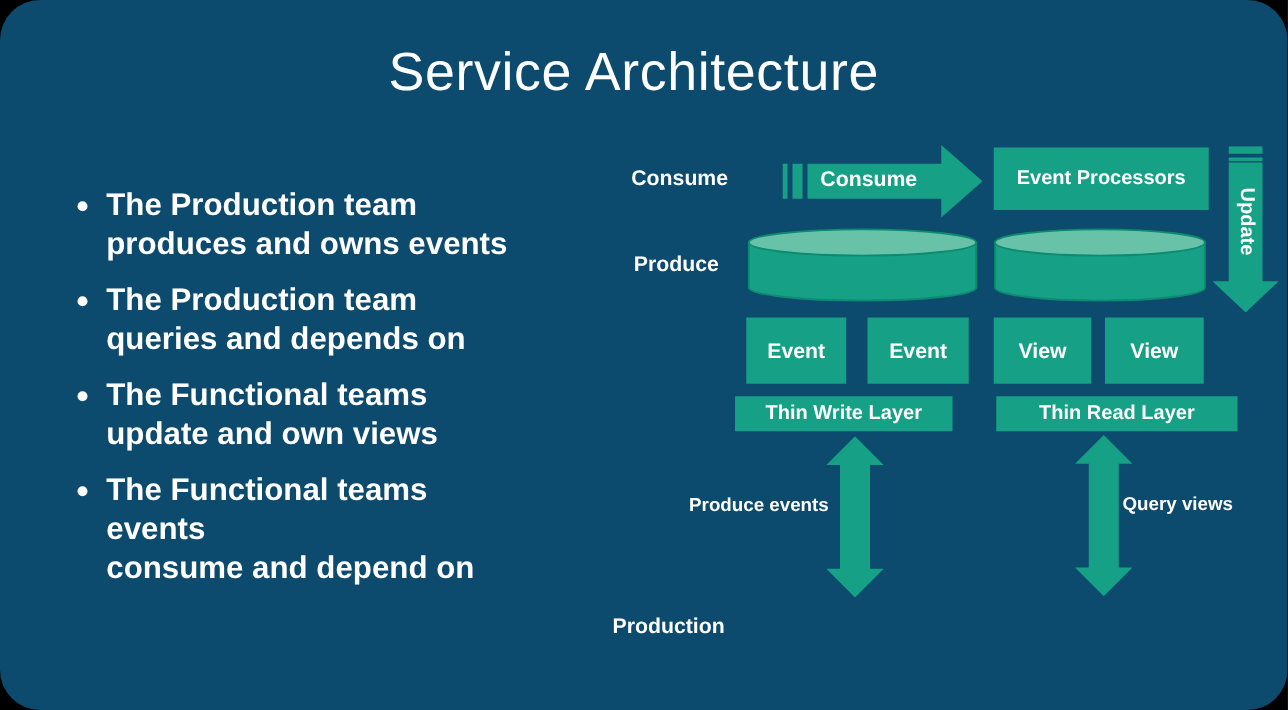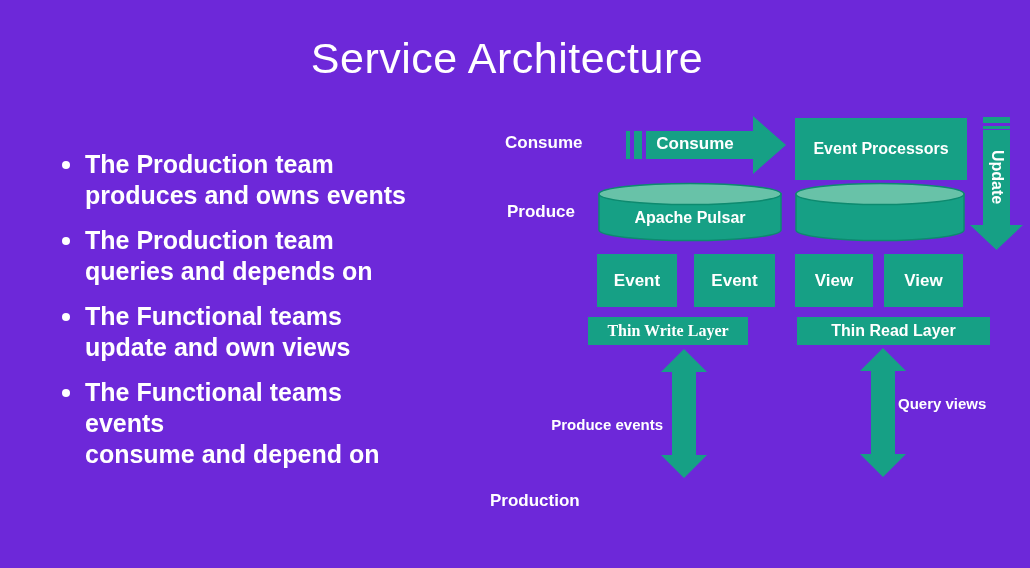--- a/index.html
+++ b/index.html
@@ -1,19 +1,20 @@
 <!DOCTYPE html>
 <html><head>
 <meta charset="utf-8">
 <style>
   html,body { margin:0; padding:0; background:#000; }
   .slide {
-    position:relative; width:1030px; height:568px; background:#6d28d9;
+    position:relative; width:1030px; height:568px; background:#0c4a6e;
     font-family:"Liberation Sans", sans-serif; overflow:hidden;
     color:#fff;
+    border-radius:32px;
   }
   .title {
     position:absolute; left:0; right:16px; top:34px; text-align:center;
     color:#ffffff; font-size:43px; font-weight:400; letter-spacing:.5px;
   }
   
   .bullets { position:absolute; left:62px; top:149px; width:370px; }
   .bullet { display:flex; margin-bottom:14px; }
   .dot { flex:none; width:8px; height:8px; border-radius:50%; background:#ffffff; margin:12px 15px 0 0; }
   .bullet-text { font-size:25px; font-weight:700; line-height:31px; color:#ffffff; }
@@ -80,52 +81,51 @@
   <div class="lbl" style="left:507px; top:202px;">Produce</div>
   <div class="lbl" style="left:490px; top:491px;">Production</div>
 
   <svg class="svgshape" style="left:626px; top:116px;" width="160" height="58" viewBox="0 0 160 58">
     <rect x="0" y="15" width="4" height="28" fill="#16a085"></rect>
     <rect x="8" y="15" width="8" height="28" fill="#16a085"></rect>
     <polygon points="20,15 127,15 127,0 160,29 127,58 127,43 20,43" fill="#16a085"></polygon>
   </svg>
   <div class="overlay-lbl" style="left:640px; top:129px; width:110px; height:30px; font-size:17px;">Consume</div>
 
-  <div class="gbox" style="left:795px; top:118px; width:172px; height:62px;">Event Processors</div>
+  <div class="gbox" style="left:795px; top:118px; width:172px; height:50px;">Event Processors</div>
 
   <svg class="svgshape" style="left:970px; top:117px;" width="53" height="133" viewBox="0 0 53 133">
     <rect x="13" y="0" width="27" height="6" fill="#16a085"></rect>
     <rect x="13" y="9" width="27" height="3" fill="#16a085"></rect>
     <polygon points="13,13 40,13 40,108 53,108 26.5,133 0,108 13,108" fill="#16a085"></polygon>
   </svg>
   <div class="update-lbl">Update</div>
 
   <svg class="svgshape" style="left:598px; top:182px;" width="184" height="60" viewBox="0 0 184 60">
     <path d="M1,12 H183 V48 A91,10.5 0 0 1 1,48 Z" fill="#16a085" stroke="#0d8a6f" stroke-width="1.5"></path>
     <ellipse cx="92" cy="12" rx="91" ry="10.5" fill="#68c2a8" stroke="#0d8a6f" stroke-width="1.5"></ellipse>
   </svg>
-  <div class="overlay-lbl" style="left:598px; top:193px; width:184px; height:49px; font-size:16px;">Apache Pulsar</div>
 
   <svg class="svgshape" style="left:795px; top:182px;" width="170" height="60" viewBox="0 0 170 60">
     <path d="M1,12 H169 V48 A84,10.5 0 0 1 1,48 Z" fill="#16a085" stroke="#0d8a6f" stroke-width="1.5"></path>
     <ellipse cx="85" cy="12" rx="84" ry="10.5" fill="#68c2a8" stroke="#0d8a6f" stroke-width="1.5"></ellipse>
   </svg>
 
   <div class="gbox" style="left:597px; top:254px; width:80px; height:53px; font-size:17px;">Event</div>
   <div class="gbox" style="left:694px; top:254px; width:81px; height:53px; font-size:17px;">Event</div>
   <div class="gbox" style="left:795px; top:254px; width:78px; height:53px; font-size:17px;">View</div>
   <div class="gbox" style="left:884px; top:254px; width:79px; height:53px; font-size:17px;">View</div>
 
-  <div class="gbox" style="left:588px; top:317px; width:160px; height:28px;font-family:Liberation Serif, serif;">Thin Write Layer</div>
+  <div class="gbox" style="left:588px; top:317px; width:174px; height:28px;">Thin Write Layer</div>
   <div class="gbox" style="left:797px; top:317px; width:193px; height:28px;">Thin Read Layer</div>
 
   <svg class="svgshape" style="left:661px; top:349px;" width="46" height="129" viewBox="0 0 46 129">
     <polygon points="23,0 46,23 35,23 35,106 46,106 23,129 0,106 11,106 11,23 0,23" fill="#16a085"></polygon>
   </svg>
-  <div class="flow-lbl" style="left:540px; top:396px; width:123px; text-align:right;margin-top:20px;">Produce events</div>
+  <div class="flow-lbl" style="left:540px; top:396px; width:123px; text-align:right;">Produce events</div>
 
   <svg class="svgshape" style="left:860px; top:348px;" width="46" height="129" viewBox="0 0 46 129">
     <polygon points="23,0 46,23 35,23 35,106 46,106 23,129 0,106 11,106 11,23 0,23" fill="#16a085"></polygon>
   </svg>
   <div class="flow-lbl" style="left:898px; top:395px;">Query views</div>
 
 
 </div>
 
 </body></html>

